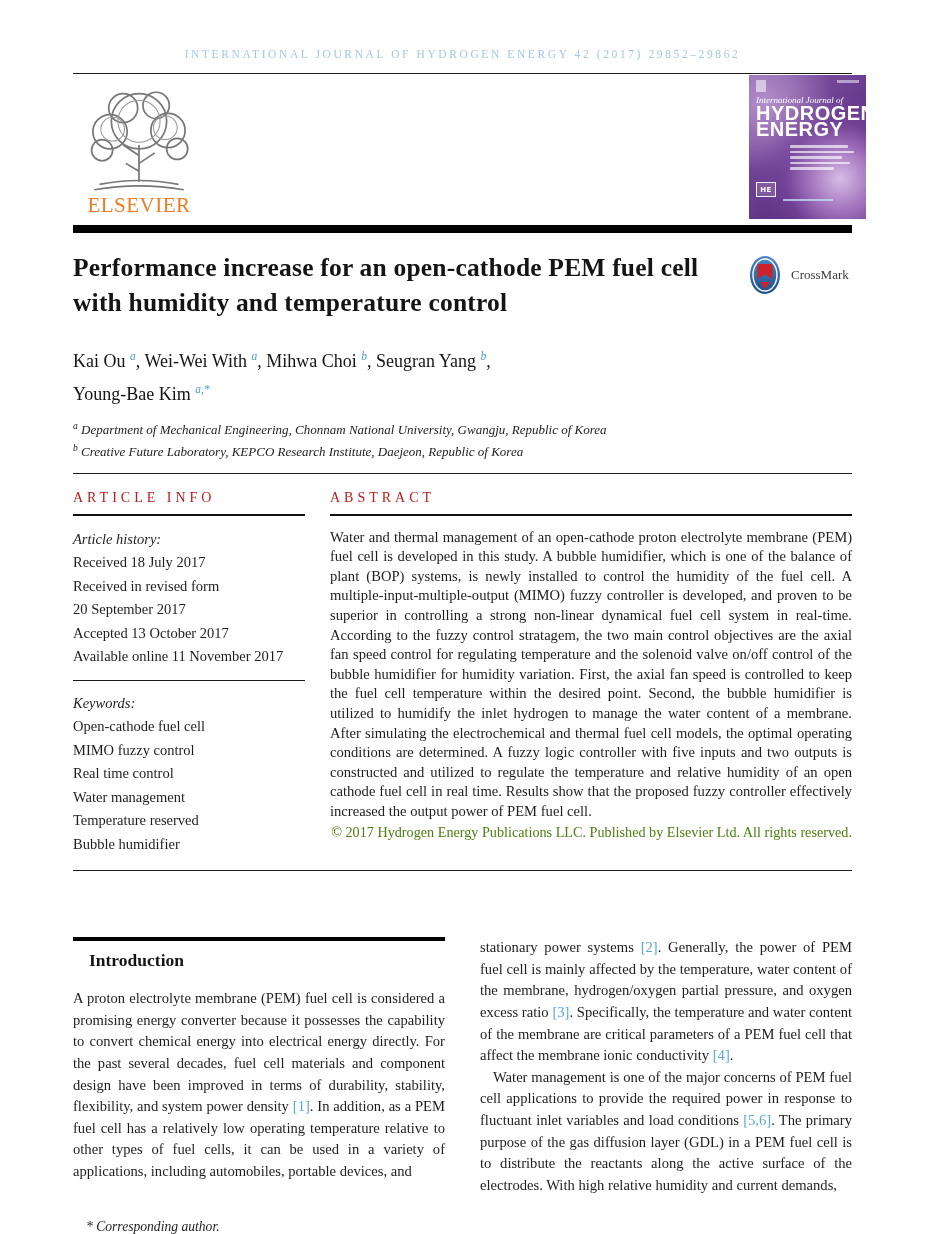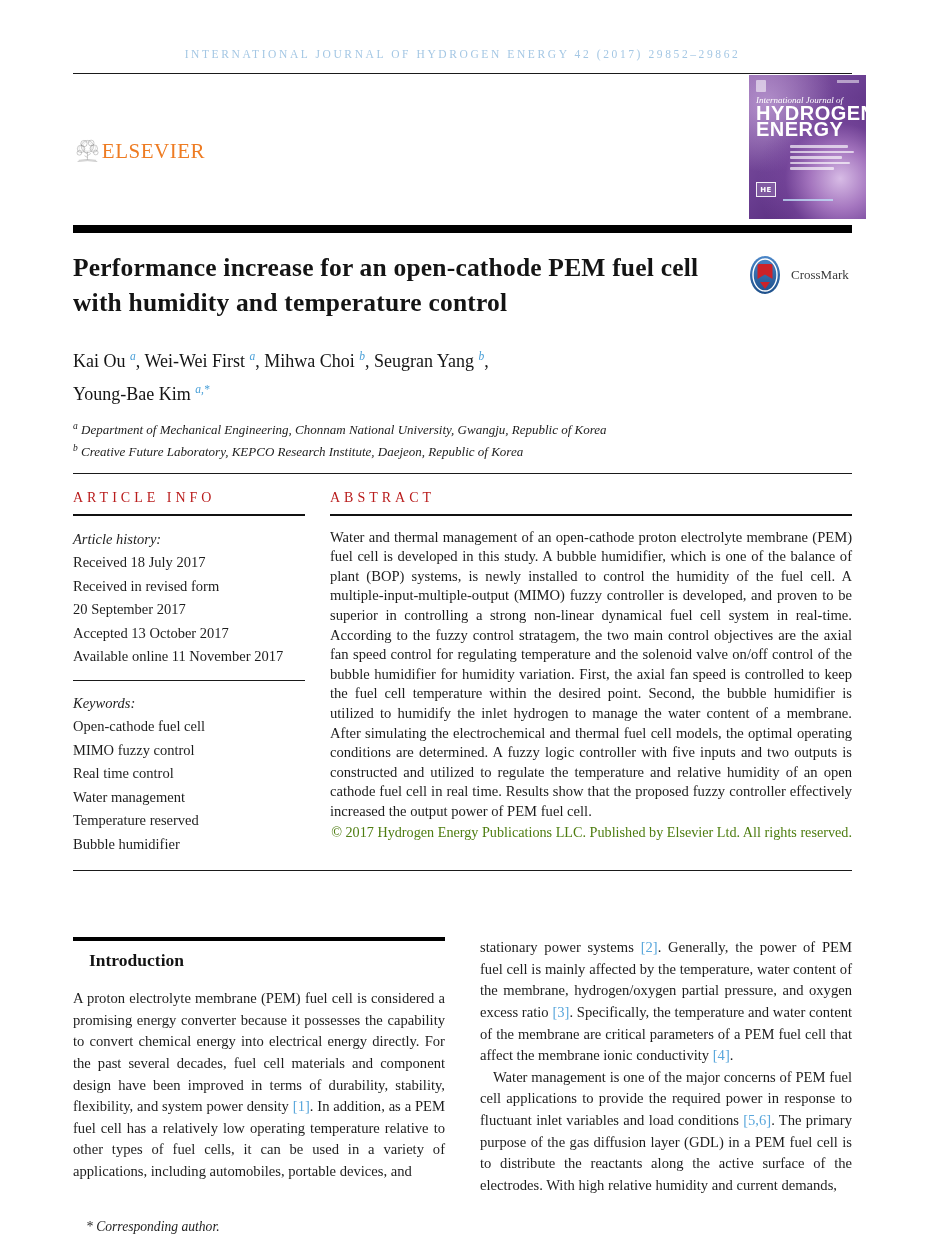--- a/index.html
+++ b/index.html
@@ -22,21 +22,21 @@
     letter-spacing:2.6px;
     color:#a4c7e4;
     text-transform:uppercase;
   }
   .rule-thin{height:0;border-top:1.6px solid #1a1a1a;}
   .rule-thin.top{margin-top:13px;}
   
   .banner-row{position:relative;margin-top:13px;height:128px;}
   .elsevier-block{
     position:absolute;left:0;top:0;width:132px;height:128px;
-    display:flex;flex-direction:row;align-items:center;justify-content:flex-end;
+    display:flex;flex-direction:column;align-items:center;justify-content:flex-end;
   }
   .elsevier-tree{flex:1;width:100%;}
   .elsevier-word{
     font-family:"Liberation Serif", serif;
     font-size:21px;color:#ee7c23;letter-spacing:.5px;line-height:20px;
   }
   .graybox{
     position:absolute;left:137px;top:0;width:502px;height:128px;
     background:#f0f0f0;
     display:flex;flex-direction:column;align-items:center;
@@ -216,21 +216,21 @@
         <ellipse cx="21" cy="21" rx="15" ry="19" fill="url(#cmblue)"></ellipse>
         <ellipse cx="21" cy="21" rx="12" ry="16" fill="none" stroke="#ffffff" stroke-width="1.4"></ellipse>
         <path d="M15 10 h12 a1.5 1.5 0 0 1 1.5 1.5 V25 l-7.5 -4.5 L13.5 25 V11.5 A1.5 1.5 0 0 1 15 10 Z" fill="#cc2229"></path>
         <path d="M16 28 l5 7 5 -7 Z" fill="#cc2229"></path>
       </svg>
       <span class="crossmark-label">CrossMark</span>
     </div>
   </div>
 
   <div class="authors">
-    <div><span>Kai Ou </span><sup class="link">a</sup><span>, Wei-Wei First </span><sup class="link">a</sup><span>, Mihwa Choi </span><sup class="link">b</sup><span>, Seugran Yang </span><sup class="link">b</sup><span>,</span></div>
+    <div><span>Kai Ou </span><sup class="link">a</sup><span>, Wei-Wei With </span><sup class="link">a</sup><span>, Mihwa Choi </span><sup class="link">b</sup><span>, Seugran Yang </span><sup class="link">b</sup><span>,</span></div>
     <div><span>Young-Bae Kim </span><sup class="link">a,*</sup></div>
   </div>
   <div class="affils">
     <div><sup>a</sup><span> Department of Mechanical Engineering, Chonnam National University, Gwangju, Republic of Korea</span></div>
     <div><sup>b</sup><span> Creative Future Laboratory, KEPCO Research Institute, Daejeon, Republic of Korea</span></div>
   </div>
 
   <div class="rule-thin rule-mid"></div>
 
   <div class="abs-cols">

